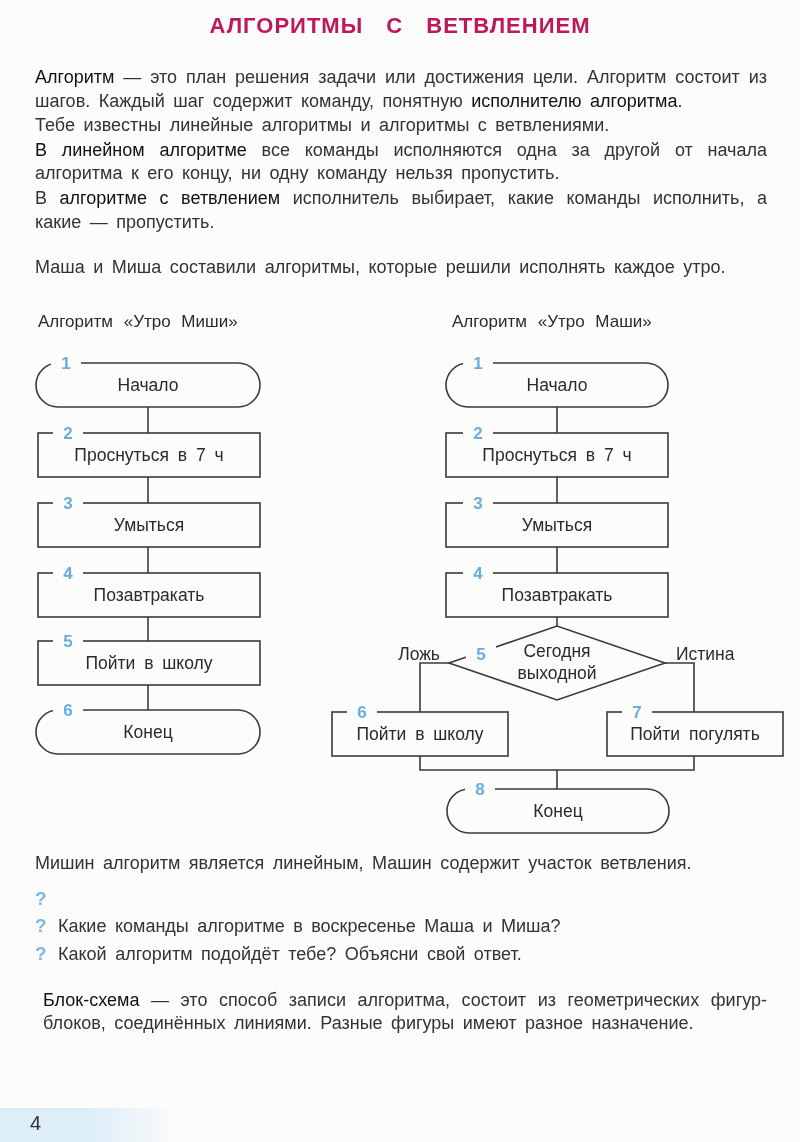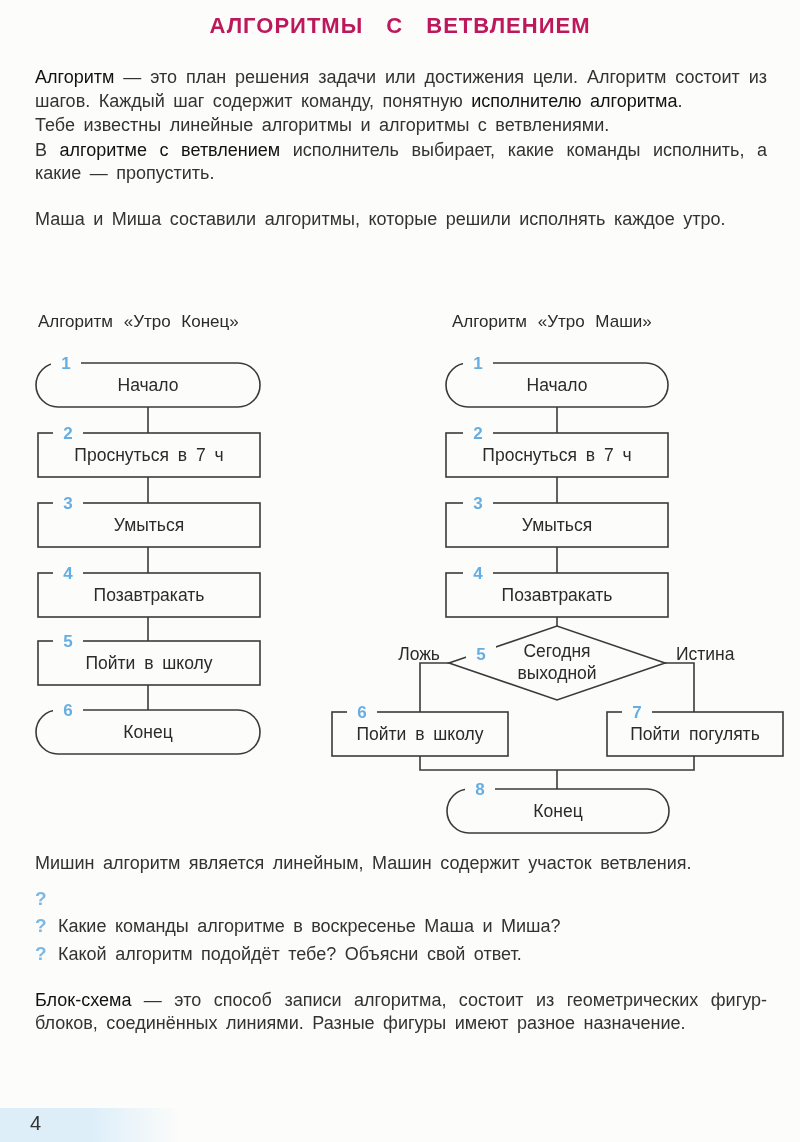--- a/index.html
+++ b/index.html
@@ -16,21 +16,21 @@
   .textblock{
     position:absolute;left:35px;right:33px;
     font-size:18px;line-height:23.6px;text-align:justify;word-spacing:3.5px;
   }
   #textblock-top{top:66px;}
   #textblock-bottom{top:852px;}
   .para{margin:0 0 1px 0;}
   .b{font-weight:normal;color:#111;}
   [data-name="para-morning"]{margin-top:22px;}
   [data-name="para-ways"]{margin-top:26px;}
-  [data-name="para-blockscheme"]{margin-top:21px;}
+  [data-name="para-blockscheme"]{margin-top:21px;margin-left:8px;}
   .questions{margin-top:9px;}
   .qrow{display:flex;align-items:baseline;gap:11px;line-height:27px;text-align:left;word-spacing:3.5px;}
   .qmark{color:#7cb8e4;font-weight:bold;font-size:19px;flex:0 0 12px;}
   .flow-caption{
     position:absolute;top:312px;font-size:17px;color:#2b2b2b;word-spacing:6px;
   }
   #caption-misha{left:38px;}
   #caption-masha{left:452px;}
   #fc-svg{position:absolute;left:0;top:340px;}
   .shape{fill:#fcfcfa;stroke:#3a3a3a;stroke-width:1.6;}
@@ -49,25 +49,26 @@
 </head>
 <body>
 
 <div class="page" data-name="textbook-page">
 
   <div class="page-title" data-name="page-title">АЛГОРИТМЫ С ВЕТВЛЕНИЕМ</div>
 
   <div class="textblock" id="textblock-top" data-name="intro-text-block">
     <div class="para" data-name="para-algorithm-definition"><span class="b" data-name="text-segment-bold">Алгоритм</span><span data-name="text-segment"> — это план решения задачи или достижения цели. Алгоритм состоит из шагов. Каждый шаг содержит команду, понятную </span><span class="b" data-name="text-segment-bold">исполнителю алгоритма</span><span data-name="text-segment">.</span></div>
     <div class="para" data-name="para-known-algorithms"><span data-name="text-segment">Тебе известны линейные алгоритмы и алгоритмы с ветвлениями.</span></div>
+    <div class="para" data-name="para-linear-algorithm"><span class="b" data-name="text-segment-bold">В линейном алгоритме</span><span data-name="text-segment"> все команды исполняются одна за другой от начала алгоритма к его концу, ни одну команду нельзя пропустить.</span></div>
     <div class="para" data-name="para-branching-algorithm"><span data-name="text-segment">В </span><span class="b" data-name="text-segment-bold">алгоритме с ветвлением</span><span data-name="text-segment"> исполнитель выбирает, какие команды исполнить, а какие — пропустить.</span></div>
     <div class="para" data-name="para-morning"><span data-name="text-segment">Маша и Миша составили алгоритмы, которые решили исполнять каждое утро.</span></div>
   </div>
 
-  <div class="flow-caption" id="caption-misha" data-name="flowchart-caption-misha">Алгоритм «Утро Конец»</div>
+  <div class="flow-caption" id="caption-misha" data-name="flowchart-caption-misha">Алгоритм «Утро Миши»</div>
   <div class="flow-caption" id="caption-masha" data-name="flowchart-caption-masha">Алгоритм «Утро Маши»</div>
 
   <svg id="fc-svg" width="800" height="505" viewBox="0 340 800 505" data-name="flowcharts">
       <polyline points="148,407 148,433" class="edge" data-name="flow-connector-misha"></polyline>
       <polyline points="148,477 148,503" class="edge" data-name="flow-connector-misha"></polyline>
       <polyline points="148,547 148,573" class="edge" data-name="flow-connector-misha"></polyline>
       <polyline points="148,617 148,641" class="edge" data-name="flow-connector-misha"></polyline>
       <polyline points="148,685 148,710" class="edge" data-name="flow-connector-misha"></polyline>
       <rect x="36" y="363" width="224" height="44" rx="22" class="shape" data-name="flow-node-misha-1"></rect>
       <rect x="51" y="354" width="30" height="18" class="numbg" data-name="flow-number-gap"></rect>

